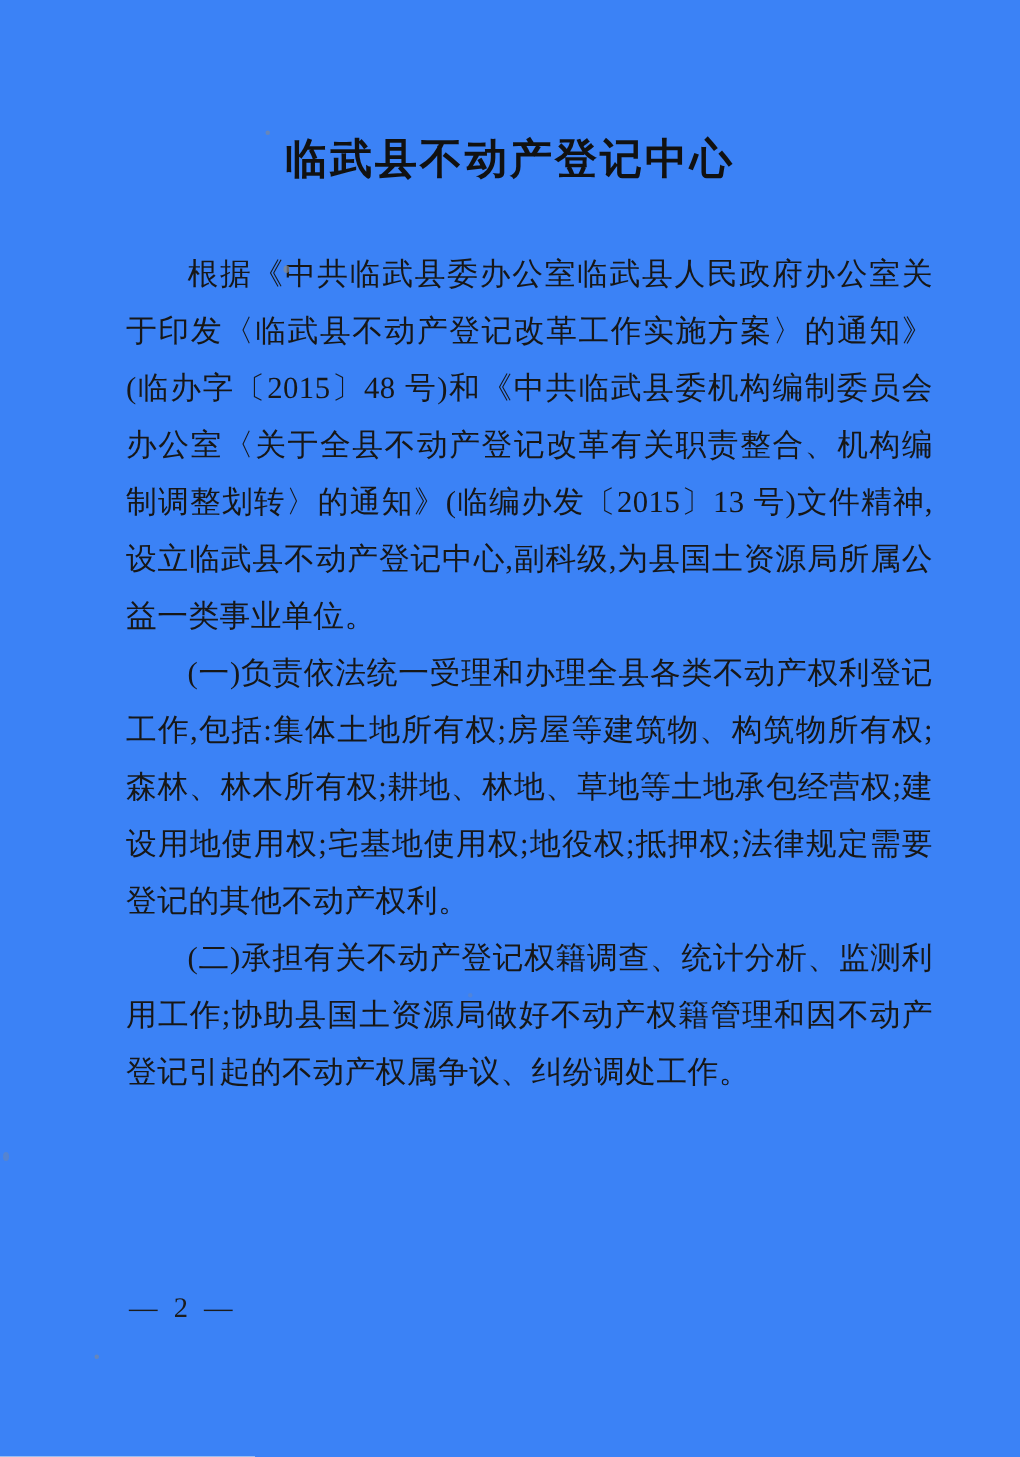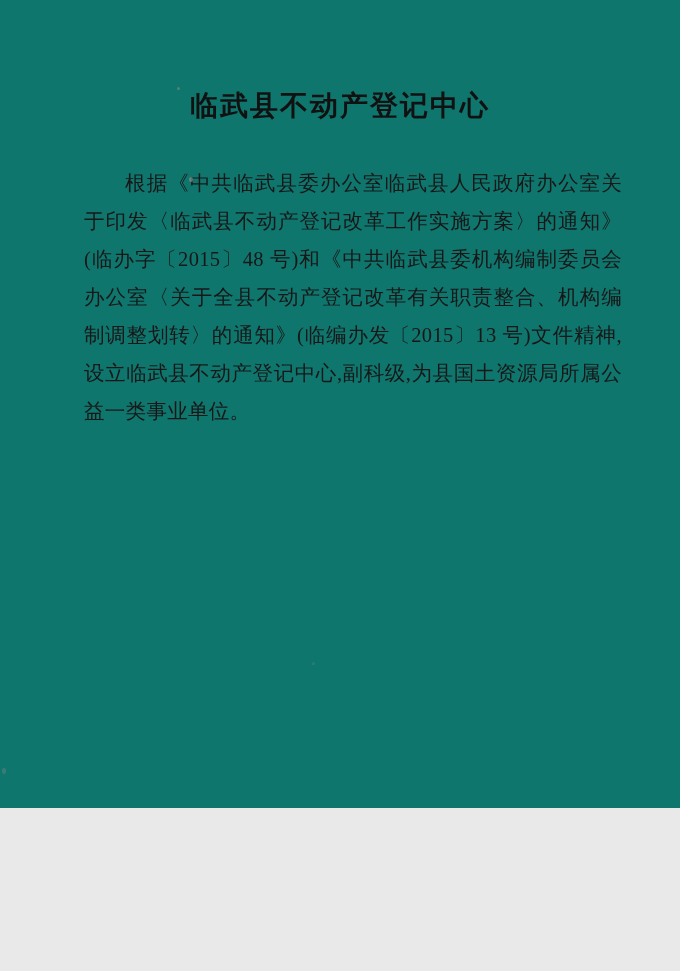--- a/index.html
+++ b/index.html
@@ -1,21 +1,21 @@
 <!DOCTYPE html>
 <html><head>
 <meta charset="utf-8">
 <style>
   html, body { margin: 0; padding: 0; background: #e9e9e9; }
   .page {
     position: relative;
     width: 680px;
-    height: 808px;
+    height: 971px;
     margin: 0 auto;
-    background: #0f766e;
+    background: #3b82f6;
     color: #171717;
     font-family: "Liberation Serif", serif;
     overflow: hidden;
   }
   .title-block {
     padding-top: 82px;
     text-align: center;
     font-family: "Liberation Sans", sans-serif;
     font-weight: 700;
     font-size: 28px;
@@ -65,20 +65,22 @@
 <body>
 
 <div class="page">
 
   <div class="title-block">
     <div>临武县不动产登记中心</div>
   </div>
 
   <div class="content">
     <p class="para">根据《中共临武县委办公室临武县人民政府办公室关于印发〈临武县不动产登记改革工作实施方案〉的通知》(临办字〔2015〕48 号)和《中共临武县委机构编制委员会办公室〈关于全县不动产登记改革有关职责整合、机构编制调整划转〉的通知》(临编办发〔2015〕13 号)文件精神,设立临武县不动产登记中心,副科级,为县国土资源局所属公益一类事业单位。</p>
+    <p class="para">(一)负责依法统一受理和办理全县各类不动产权利登记工作,包括:集体土地所有权;房屋等建筑物、构筑物所有权;森林、林木所有权;耕地、林地、草地等土地承包经营权;建设用地使用权;宅基地使用权;地役权;抵押权;法律规定需要登记的其他不动产权利。</p>
+    <p class="para">(二)承担有关不动产登记权籍调查、统计分析、监测利用工作;协助县国土资源局做好不动产权籍管理和因不动产登记引起的不动产权属争议、纠纷调处工作。</p>
   </div>
 
   <div class="footer">— 2 —</div>
 
   <i class="speck s1"></i>
   <i class="speck s2"></i>
   <i class="speck s3"></i>
   <i class="speck s4"></i>
   <i class="speck s5"></i>
   <i class="speck s6"></i>

